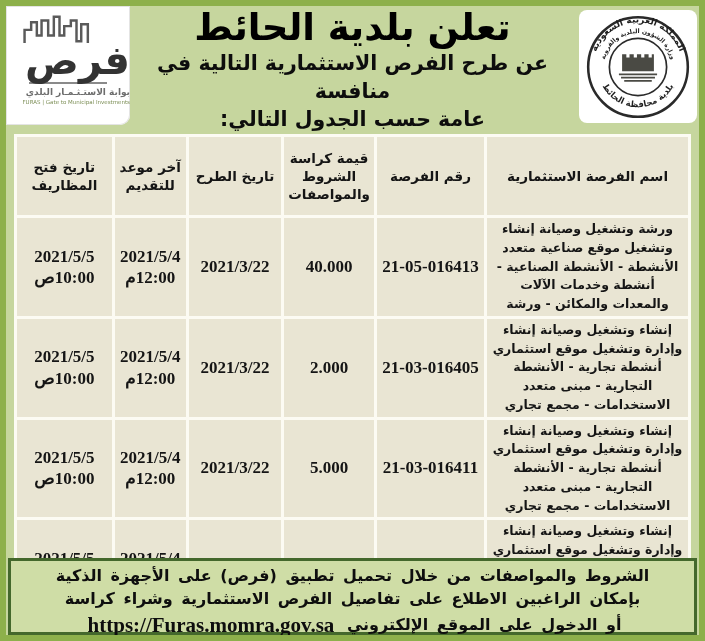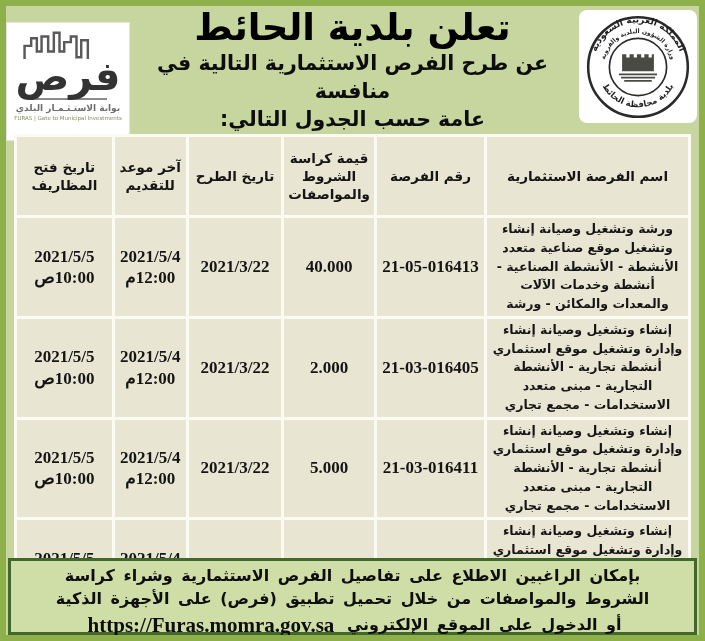--- a/index.html
+++ b/index.html
@@ -12,25 +12,24 @@
     font-family:"DejaVu Sans",sans-serif;
     color:#151515;
     overflow:hidden;
   }
   
   .furas-box{
     position:absolute;top:0;right:auto;left:0;
     width:124px;height:119px;
     background:#ffffff;
     border-radius:0 0 10px 0;
-    text-align:center;
+    text-align:right;
     direction:rtl;
     padding-top:5px;box-sizing:border-box;
     box-shadow:0 0 0 1px #e4e4e4 inset;
-    margin-top:16px;
   }
   .furas-box svg{display:block;margin:0 auto;}
   .furas-word{
     font-size:40px;font-weight:bold;color:#333;
     line-height:0.95;margin-top:-4px;
   }
   .furas-divider{width:78px;border:0;border-top:2px solid #8a8a8a;margin:3px auto 3px;}
   .furas-tag-ar{font-size:9px;color:#6d6d6d;font-weight:bold;letter-spacing:1px;}
   .furas-tag-en{font-size:5.5px;color:#7d8f57;margin-top:2px;direction:ltr;}
   .emblem-box{
@@ -228,21 +227,21 @@
         <td class="c-opening num two-line">
           
           
         </td>
       </tr>
     </tbody>
       </table>
   </div>
 
   <div class="footer-box">
+    <div class="footer-line">الشروط والمواصفات من خلال تحميل تطبيق (فرص) على الأجهزة الذكية</div>
     <div class="footer-line">بإمكان الراغبين الاطلاع على تفاصيل الفرص الاستثمارية وشراء كراسة</div>
-    <div class="footer-line">الشروط والمواصفات من خلال تحميل تطبيق (فرص) على الأجهزة الذكية</div>
     <div class="footer-line">
       <span>أو الدخول على الموقع الإلكتروني</span>
       <span class="footer-url">https://Furas.momra.gov.sa</span>
     </div>
   </div>
 
 </div>
 
 </body></html>

